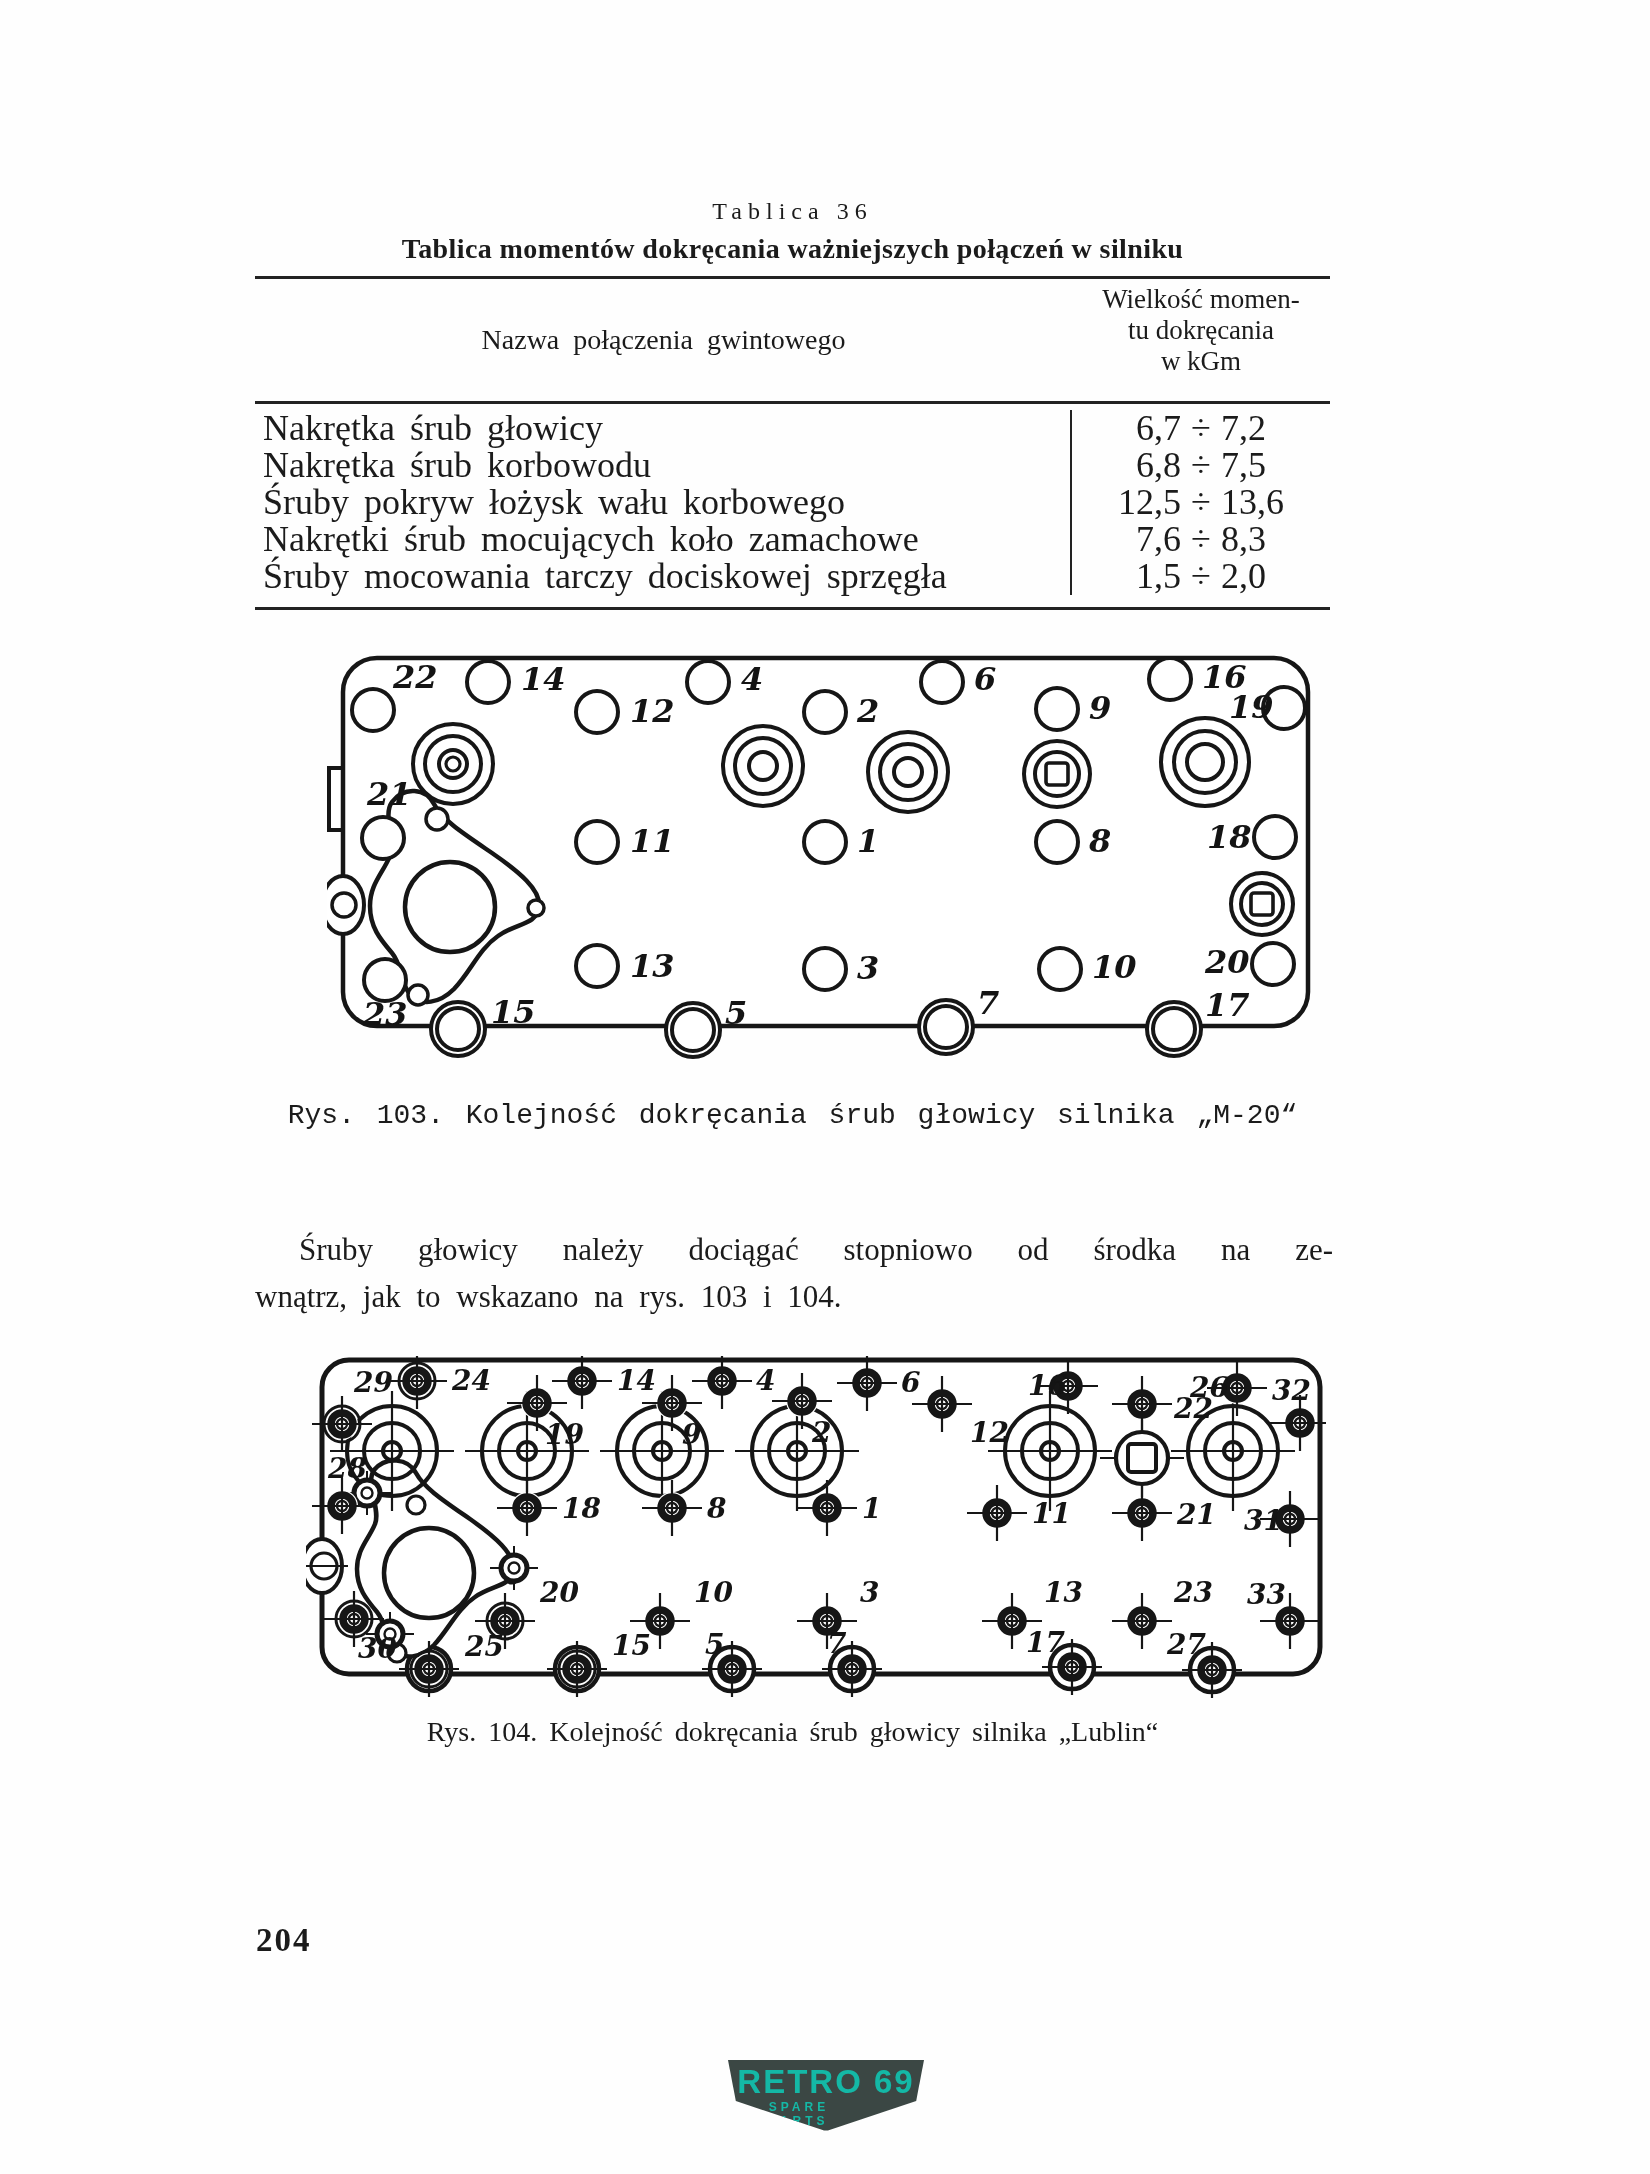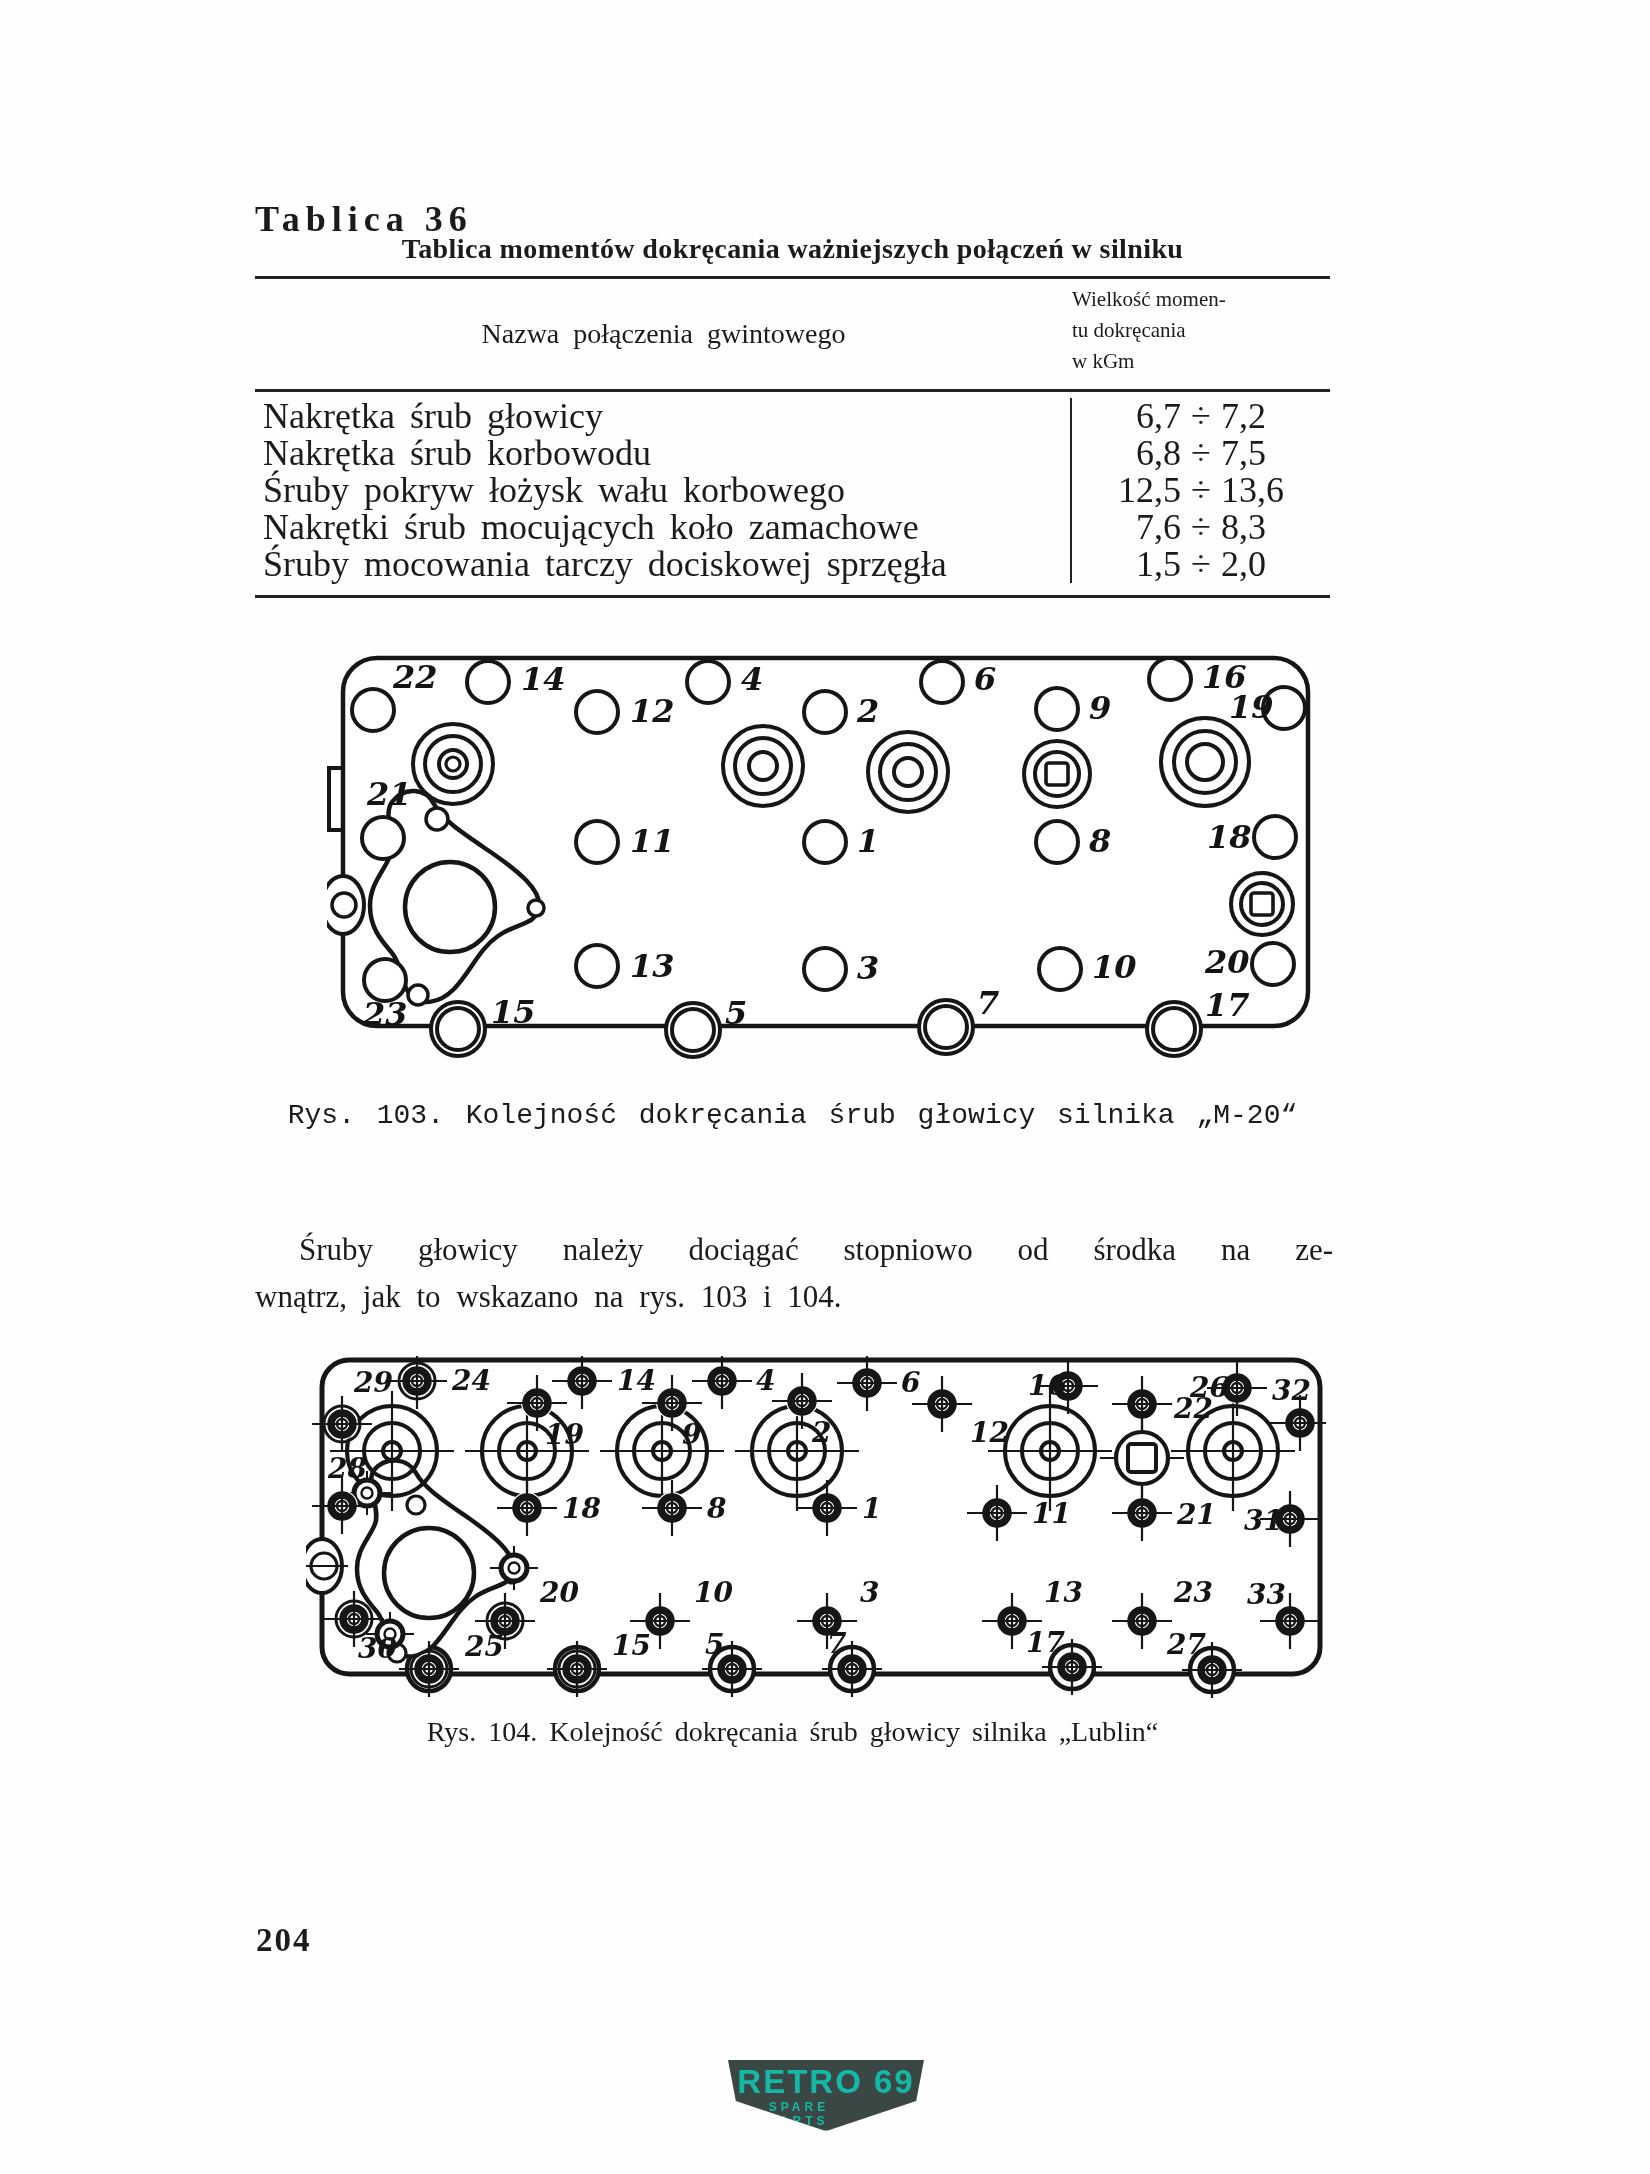--- a/index.html
+++ b/index.html
@@ -3,38 +3,38 @@
 <meta charset="utf-8">
 <style>
   html,body{margin:0;padding:0;background:#e8e8e8;}
   .page{
     position:relative; width:1650px; height:2174px; background:#fefefe;
     font-family:"Liberation Serif","DejaVu Serif",serif; color:#1b1b1b;
     margin:0 auto; overflow:hidden;
   }
   .tablica-label{
     position:absolute; top:198px; left:255px; width:1075px;
-    text-align:left; font-size:36px; font-weight:700; letter-spacing:6px;
+    text-align:center; font-size:24px; font-weight:400; letter-spacing:6px;
   }
   .table-title{
     position:absolute; top:233px; left:255px; width:1075px;
     text-align:center; font-size:28px; font-weight:700; letter-spacing:.4px;
   }
   .torque-table{
     position:absolute; top:276px; left:255px; width:1075px;
     border-top:3.5px solid #222; border-bottom:3.5px solid #222;
   }
   .thead{display:flex; border-bottom:3px solid #222;}
   .th-left{
     flex:1; display:flex; align-items:center; justify-content:center;
     font-size:28px; word-spacing:7px; padding:8px 0;
   }
   .th-right{
-    width:258px; font-size:21px; line-height:31px;
-    padding:5px 0 12px 0;
+    width:258px; text-align:center; font-size:27px; line-height:31px;
+    padding:5px 0 24px 0;
   }
   .tbody{padding:6px 0 12px 0;}
   .t-row{display:flex; line-height:37px; font-size:36px;}
   .t-name{flex:1; padding-left:8px; word-spacing:6px; white-space:nowrap;}
   .t-val{
     width:258px; border-left:2px solid #222; display:flex;
     justify-content:center; align-items:center;
   }
   .t-val .lo{display:inline-block; width:64px; text-align:right;}
   .t-val .dv{display:inline-block; width:40px; text-align:center;}

